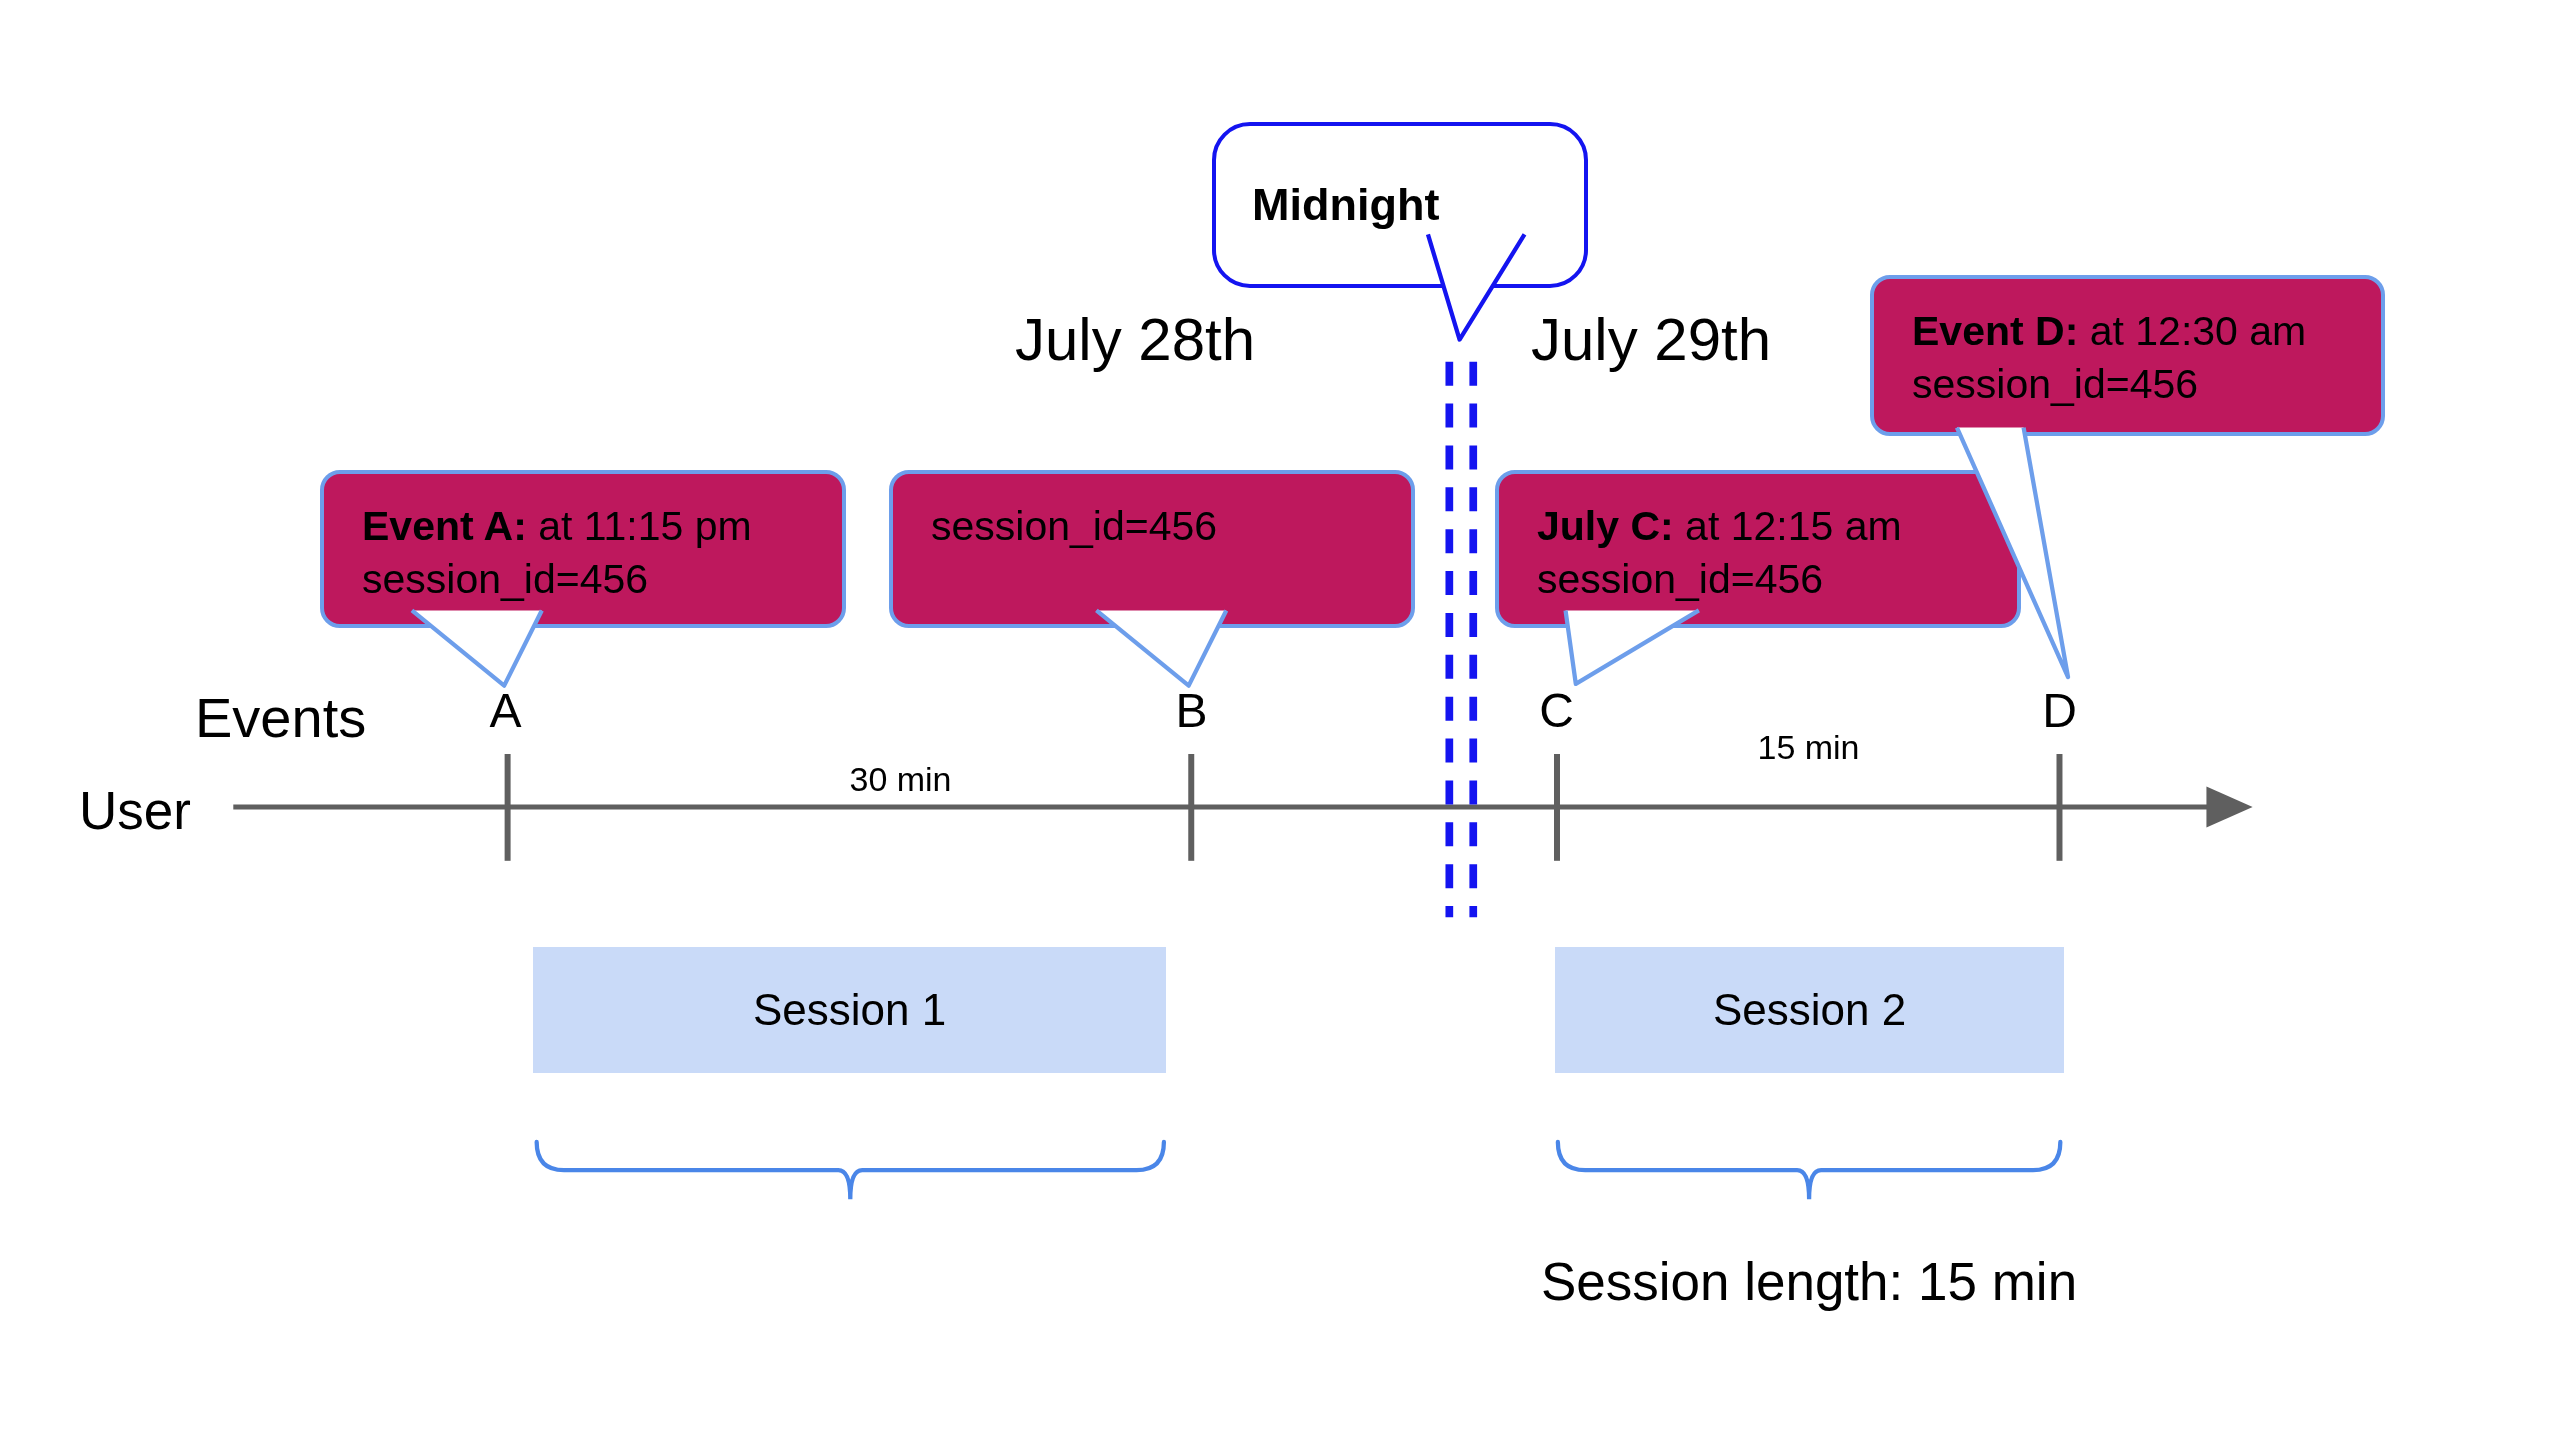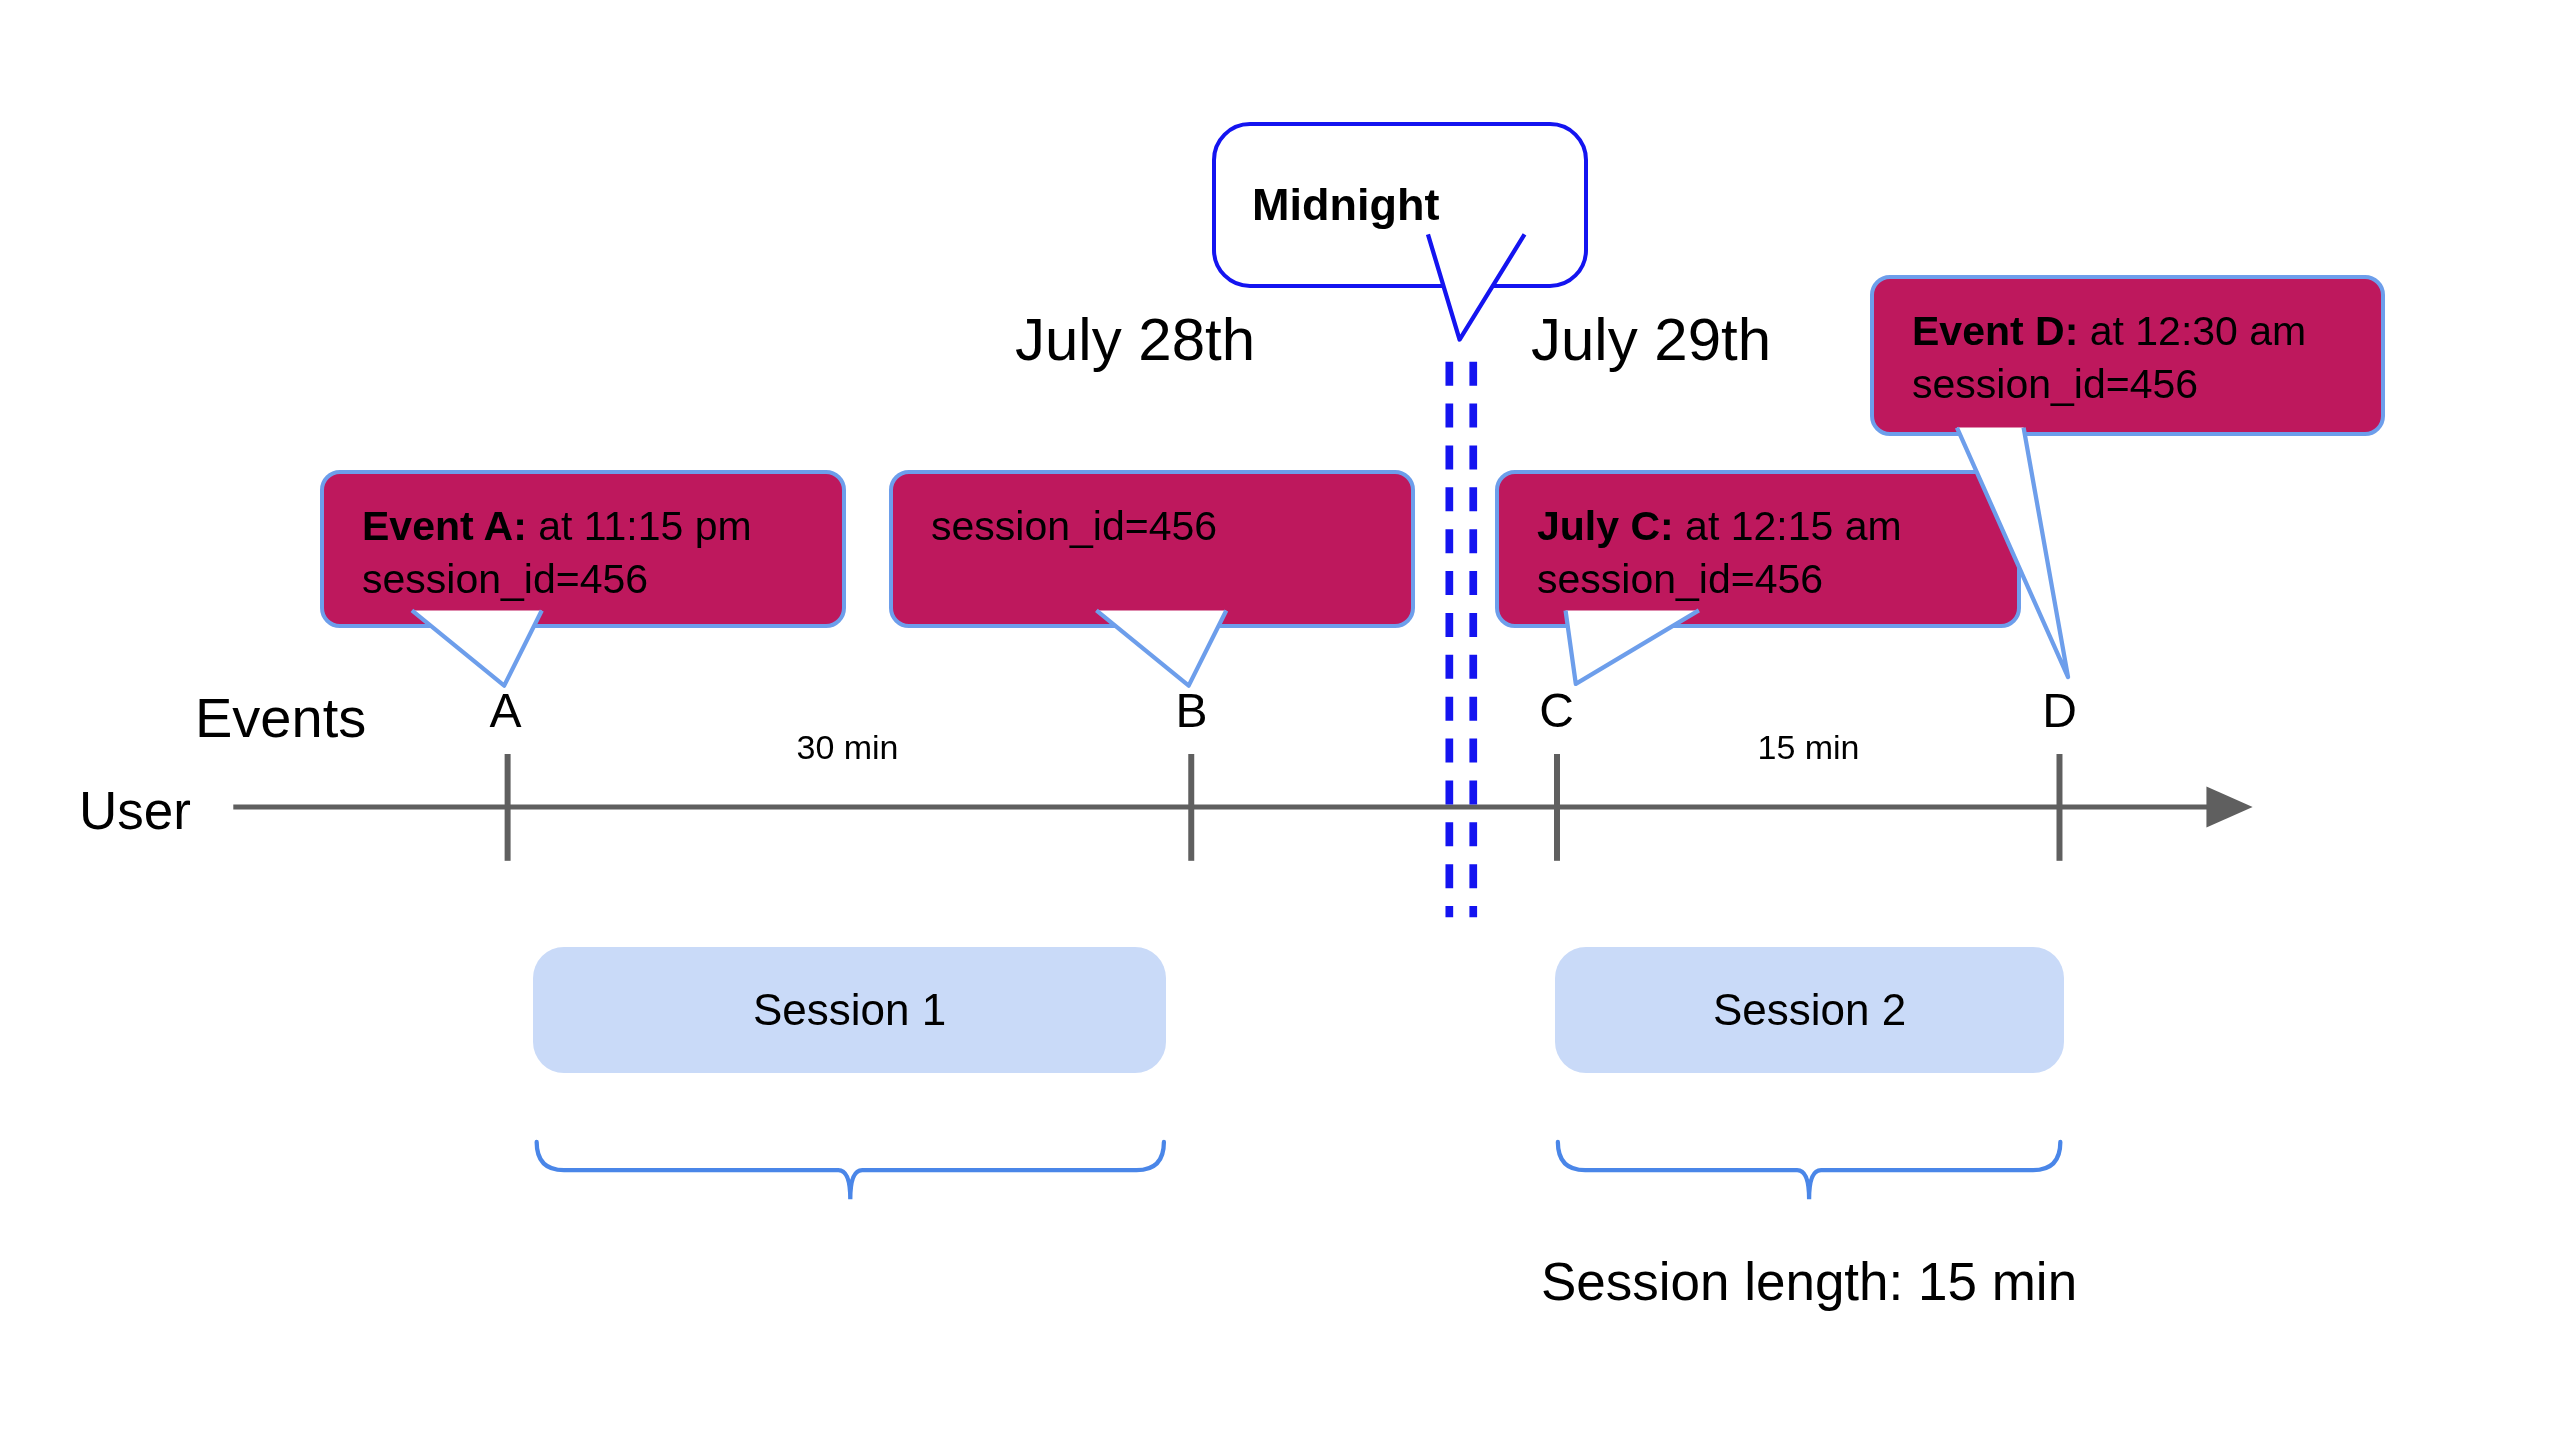--- a/index.html
+++ b/index.html
@@ -51,28 +51,28 @@
   .callout-d{left:1870px;top:275px;width:515px;height:161px;}
 
   
   .events-label{left:195px;top:690px;width:154px;text-align:center;font-size:56px;line-height:1;}
   .tick-label{top:687px;width:85px;text-align:center;font-size:48px;line-height:1;}
   .tick-label-a{left:463px;}
   .tick-label-b{left:1149px;}
   .tick-label-c{left:1514px;}
   .tick-label-d{left:2017px;}
   .interval-label{top:730px;width:171px;text-align:center;font-size:34px;line-height:1;}
-  .interval-1{left:762px;}
+  .interval-1{left:815px;margin-top:32px;}
   .interval-2{left:1723px;}
   .user-label{left:79px;top:784px;font-size:53px;line-height:1;}
 
   
   .session-box{
     position:absolute;top:947px;height:126px;background:var(--session-fill);
-    display:flex;align-items:center;justify-content:center;font-size:44px;z-index:1;border-radius:31px;
+    display:flex;align-items:center;justify-content:center;font-size:44px;z-index:1;
   }
   .session-1{left:533px;width:633px;}
   .session-2{left:1555px;width:509px;}
 
   
   .length-label{top:1255px;width:598px;text-align:center;font-size:53px;line-height:1;white-space:nowrap;}
   .length-1{left:479px;}
   .length-2{left:1510px;}
 </style>
 </head>

